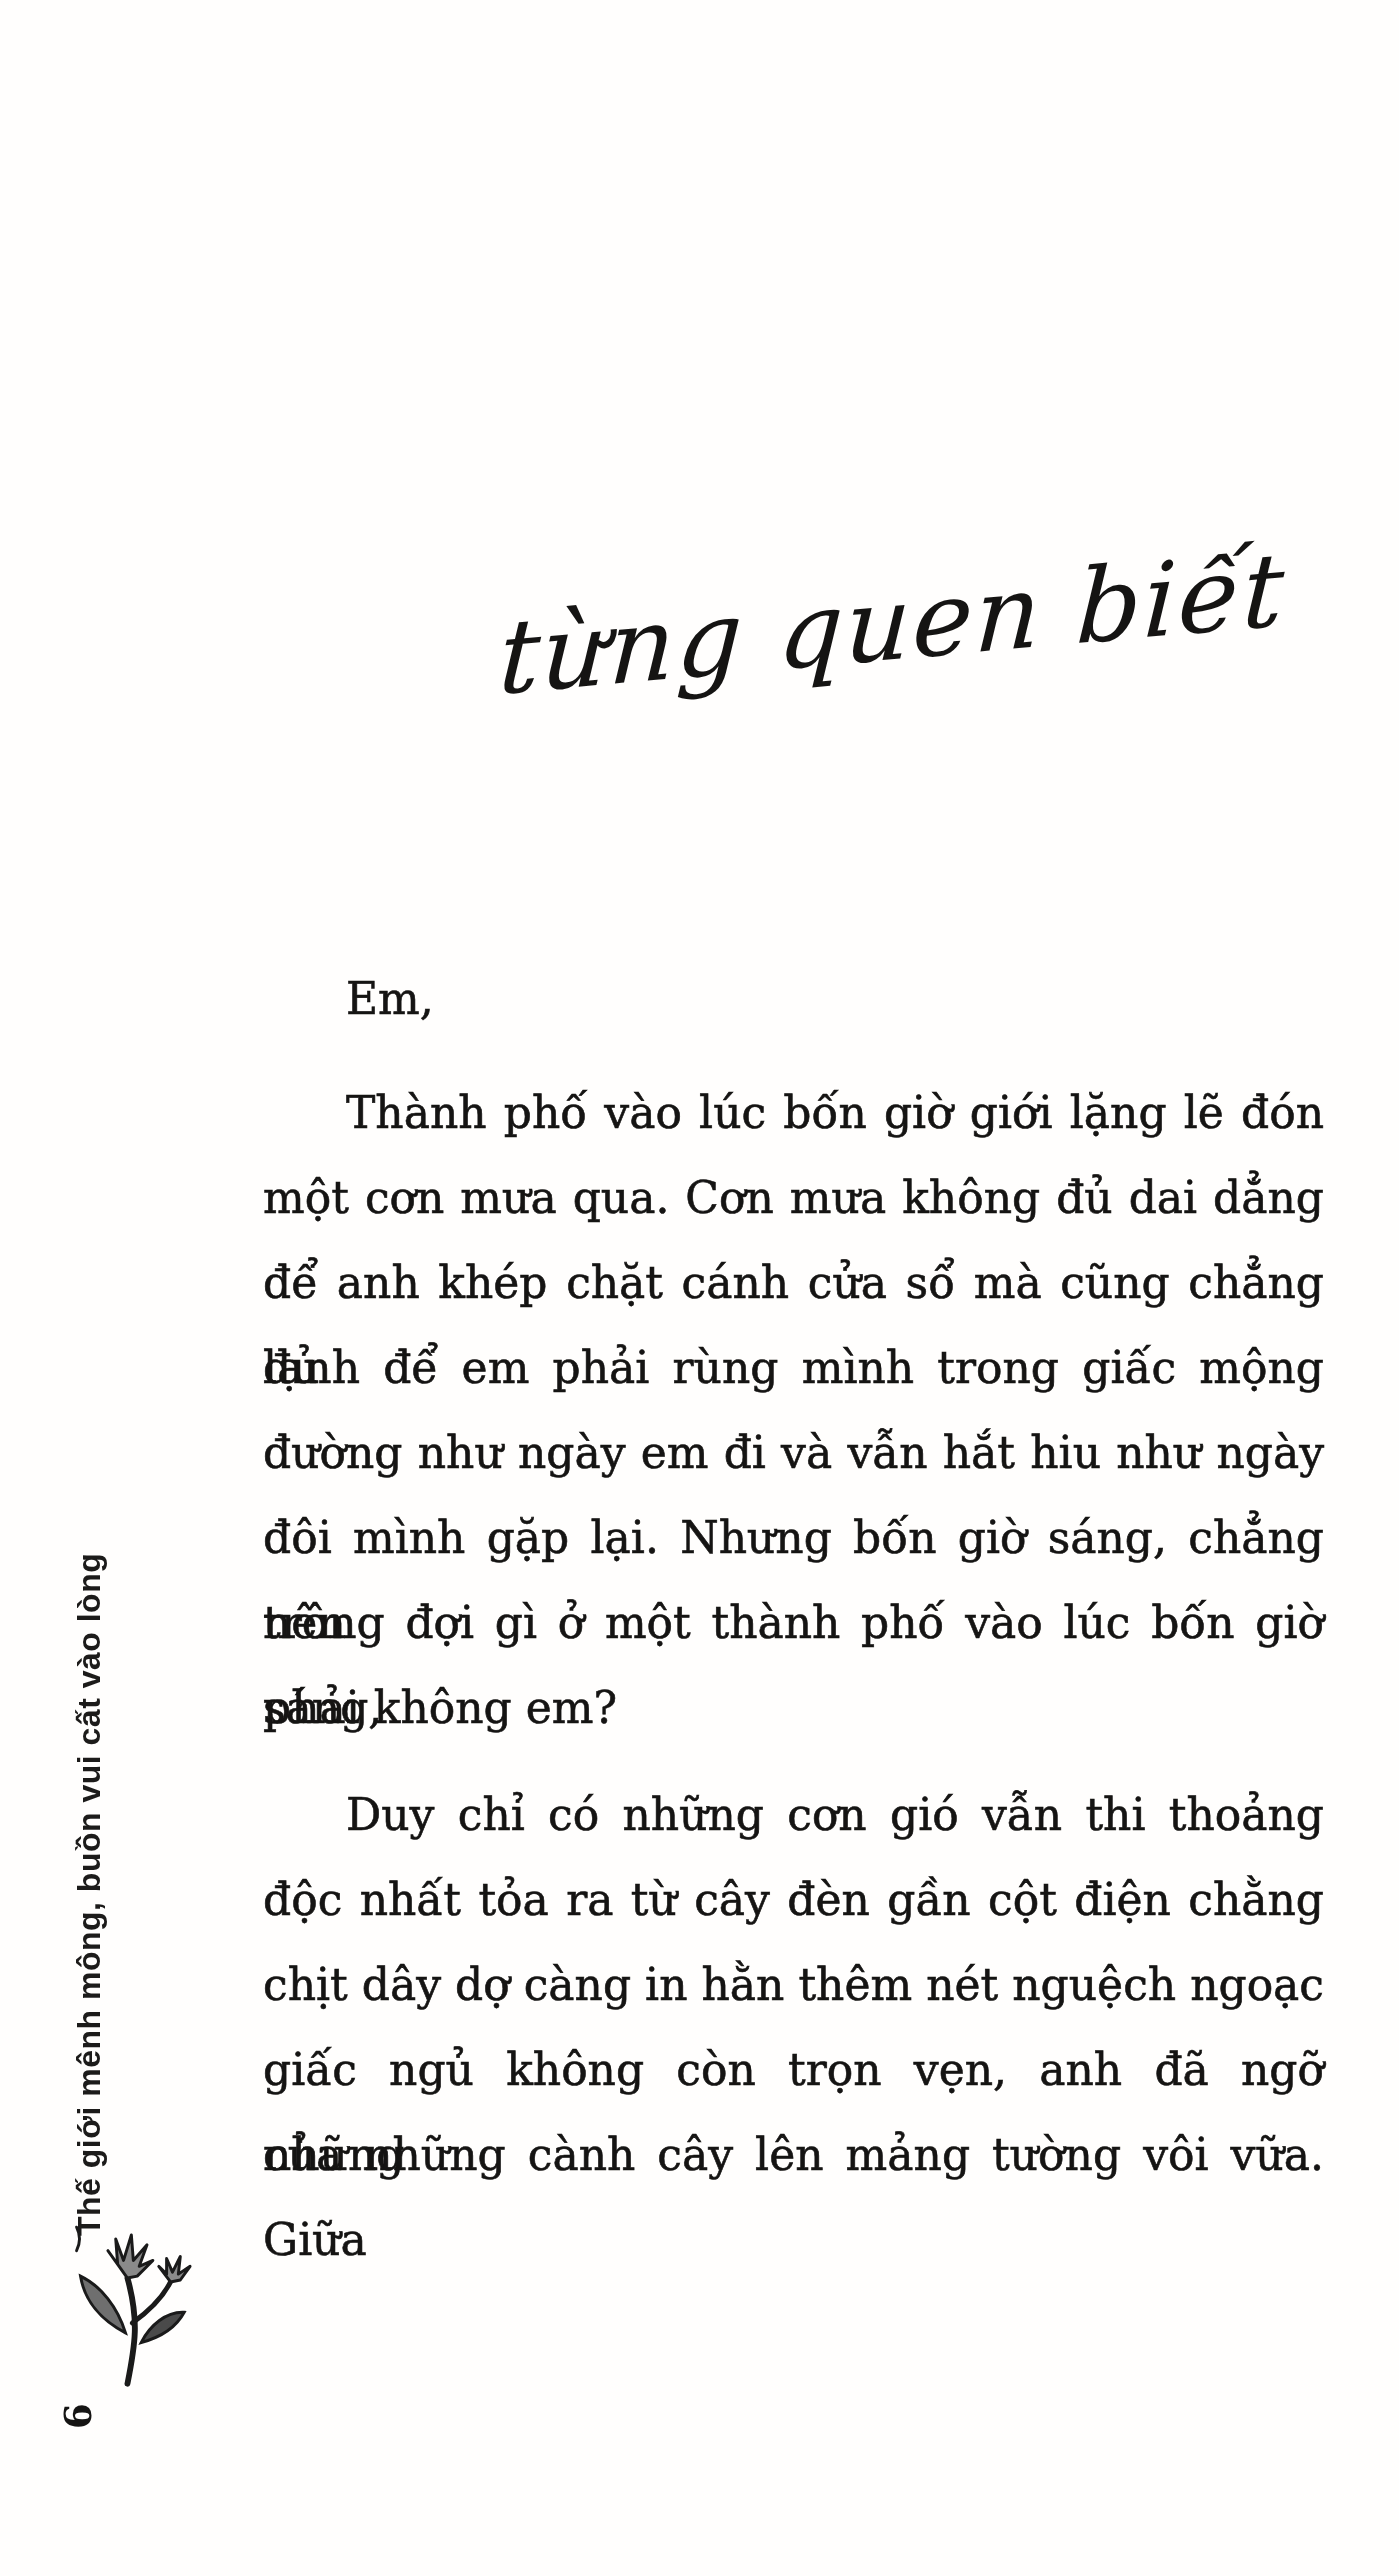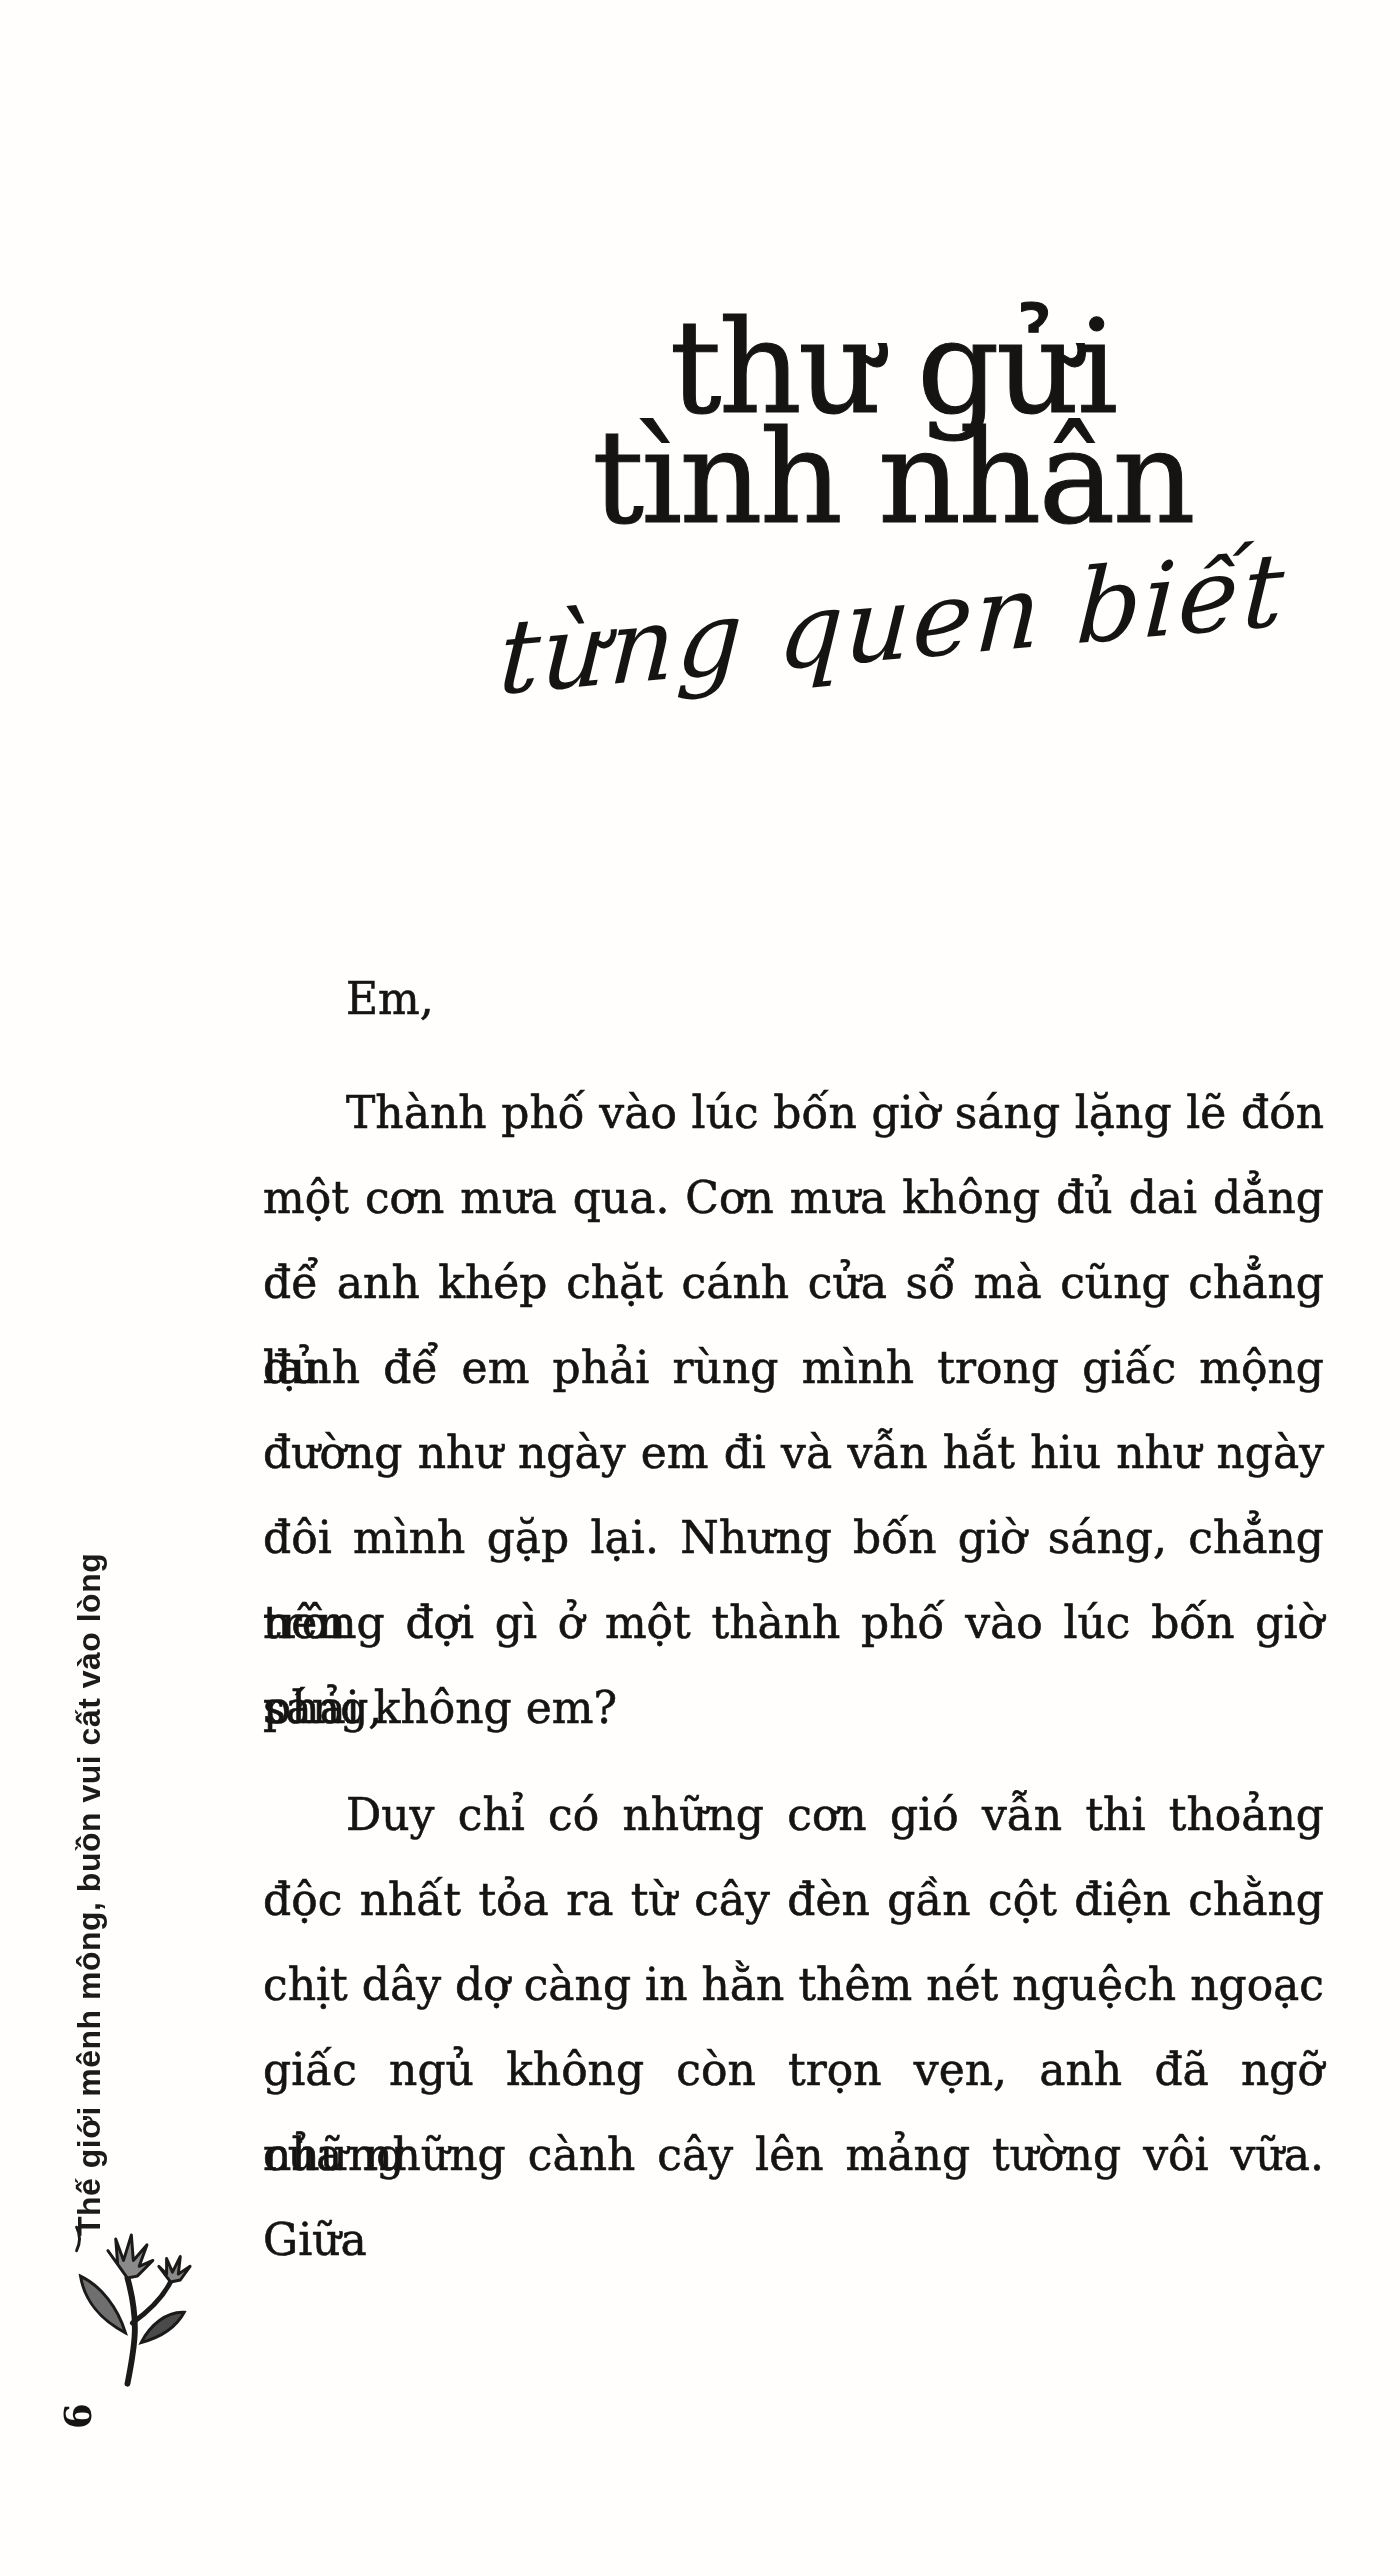--- a/index.html
+++ b/index.html
@@ -87,31 +87,27 @@
     font-weight: 600;
     transform: rotate(-90deg);
     transform-origin: 50% 50%;
   }
 </style>
 </head>
 <body>
 
 <div id="page">
 
-  <div id="title-block">
-    <div>thư gửi</div>
-    <div>tình nhân</div>
-  </div>
   <div id="title-script">từng quen biết</div>
 
   <div id="body-text">
     <div class="line indent">Em,</div>
     <div>
         <div class="para para-1">
-          <div class="line indent jl">Thành phố vào lúc bốn giờ sáng lặng lẽ đón</div>
+          <div class="line indent jl">Thành phố vào lúc bốn giờ giới lặng lẽ đón</div>
           <div class="line jl">một cơn mưa qua. Cơn mưa không đủ dai dẳng</div>
           <div class="line jl">để anh khép chặt cánh cửa sổ mà cũng chẳng đủ</div>
           <div class="line jl">lạnh để em phải rùng mình trong giấc mộng</div>
           <div class="line jl">đường như ngày em đi và vẫn hắt hiu như ngày</div>
           <div class="line jl">đôi mình gặp lại. Nhưng bốn giờ sáng, chẳng nên</div>
           <div class="line jl">trông đợi gì ở một thành phố vào lúc bốn giờ sáng,</div>
           <div class="line">phải không em?</div>
         </div>
         <div class="para para-2">
           <div class="line indent jl">Duy chỉ có những cơn gió vẫn thi thoảng</div>

